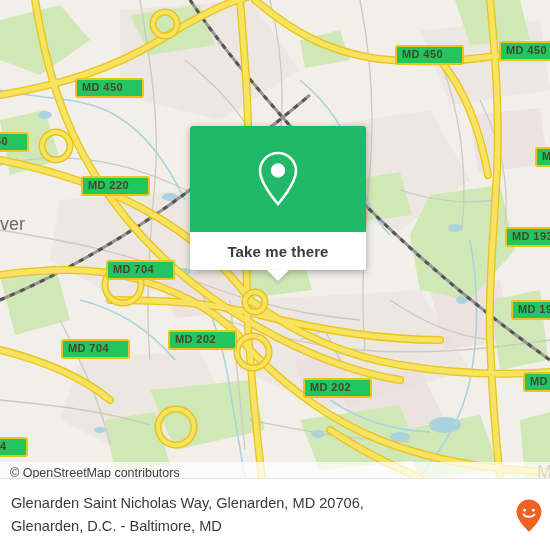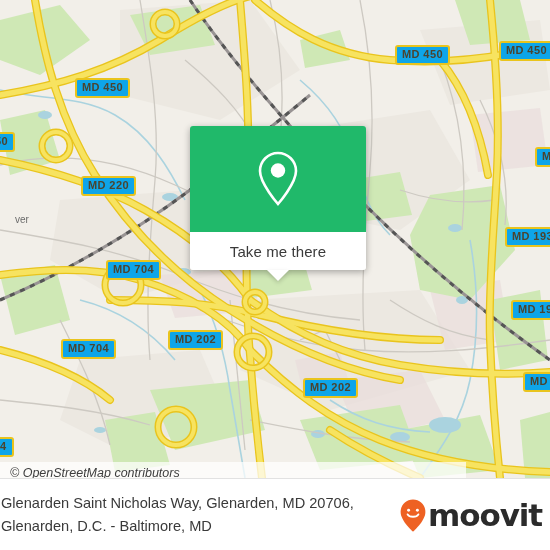--- a/index.html
+++ b/index.html
@@ -14,51 +14,51 @@
   
   .map{
     position:absolute;left:0;top:0;width:550px;height:478px;
     background:#f2efe9;overflow:hidden;
   }
   .map svg{position:absolute;left:0;top:0;display:block;}
 
   
   .shield{
     position:absolute;
-    background:#0ea5e9;
+    background:#22c55e;
     border:2px solid #e9c41d;
     border-radius:3px;
     color:#4a4430;
     font-size:11px;
     font-weight:bold;
     letter-spacing:.4px;
-    padding:1px 5px 2px 5px;
+    padding:1px 19px 2px 5px;
     white-space:nowrap;
     line-height:13px;
     font-family:"Liberation Sans","DejaVu Sans",sans-serif;
     box-sizing:border-box;
     text-align:right;
   }
   .maplabel{
     position:absolute;
     color:#6b6b6b;
-    font-size:10px;
+    font-size:18px;
     white-space:nowrap;
     font-family:"Liberation Sans","DejaVu Sans",sans-serif;
-    padding-left:15px;
   }
 
   
   .card{
     position:absolute;
     left:190px;top:126px;width:176px;
     border-radius:3px;
     box-shadow:0 2px 7px rgba(0,0,0,.32);
     overflow:visible;
     z-index:40;
+    font-weight:bold;
   }
   .card-top{
     background:#20b96a;
     height:106px;
     border-radius:3px 3px 0 0;
     display:flex;align-items:center;justify-content:center;
   }
   .card-top svg{display:block;}
   .card-bottom{
     position:relative;
@@ -76,43 +76,42 @@
     width:0;height:0;
     border-left:11px solid transparent;
     border-right:11px solid transparent;
     border-top:11px solid #ffffff;
     filter:drop-shadow(0 2px 2px rgba(0,0,0,.18));
   }
 
   
   .attribution{
     position:absolute;
-    left:0;top:462px;width:466px;height:21px;
+    left:0;top:462px;width:550px;height:21px;
     background:rgba(255,255,255,.72);
     display:flex;align-items:center;
     z-index:30;
-    font-style:italic;
   }
   .attribution span{
     padding-left:10px;
     font-size:12.5px;
     color:#3d3d3d;
     font-family:"Liberation Sans","DejaVu Sans",sans-serif;
   }
 
   
   .footer{
     position:absolute;left:0;top:478px;width:550px;height:72px;
     background:#ffffff;
     border-top:1px solid #e2e2e2;
     z-index:50;
     display:flex;align-items:center;
   }
   .footer-text{
-    padding-left:1px;
+    padding-left:11px;
     padding-right:4px;
     font-size:14.6px;
     line-height:23px;
     color:#3a3a3a;
     max-width:420px;
   }
   .logo{
     position:absolute;right:8px;top:50%;margin-top:-16px;
     display:flex;align-items:center;
   }
@@ -311,17 +310,16 @@
       <div>Glenarden Saint Nicholas Way, Glenarden, MD 20706,</div>
       <div>Glenarden, D.C. - Baltimore, MD</div>
     </div>
     <div class="logo">
       <svg class="logo-mark" viewBox="0 0 26 33">
         <path d="M13 0.5 C6.1 0.5 0.6 6 0.6 12.9 C0.6 21.8 13 32.6 13 32.6 C13 32.6 25.4 21.8 25.4 12.9 C25.4 6 19.9 0.5 13 0.5 Z" fill="#ee6123"></path>
         <circle cx="8.6" cy="11.2" r="1.45" fill="#ffffff"></circle>
         <circle cx="17.4" cy="11.2" r="1.45" fill="#ffffff"></circle>
         <path d="M7.6 15.4 C9.2 18.6 16.8 18.6 18.4 15.4" fill="none" stroke="#ffffff" stroke-width="1.9" stroke-linecap="round"></path>
       </svg>
-      <span class="logo-word">moovit</span>
     </div>
   </div>
 
 </div>
 
 </body></html>

